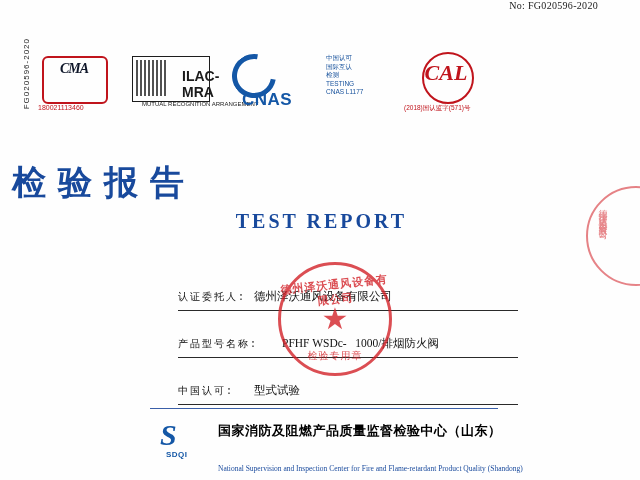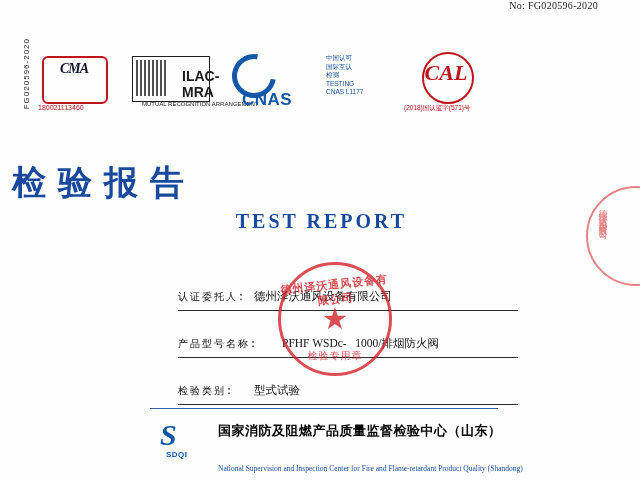--- a/index.html
+++ b/index.html
@@ -477,21 +477,21 @@
   <div class="fields">
     <div class="field f1">
       <span class="flabel">认证委托人:</span>
       <span class="fvalue">德州泽沃通风设备有限公司</span>
     </div>
     <div class="field f2">
       <span class="flabel">产品型号名称:</span>
       <span class="fvalue">PFHF WSDc-&nbsp;&nbsp;&nbsp;1000/排烟防火阀</span>
     </div>
     <div class="field f3">
-      <span class="flabel">检验类别:</span>
+      <span class="flabel">中国认可:</span>
       <span class="fvalue">型式试验</span>
     </div>
   </div>
 
   <div class="seal">
     <div class="sealtext">德州泽沃通风设备有限公司</div>
     <div class="star">★</div>
     <div class="sealsub">检验专用章</div>
   </div>
 

